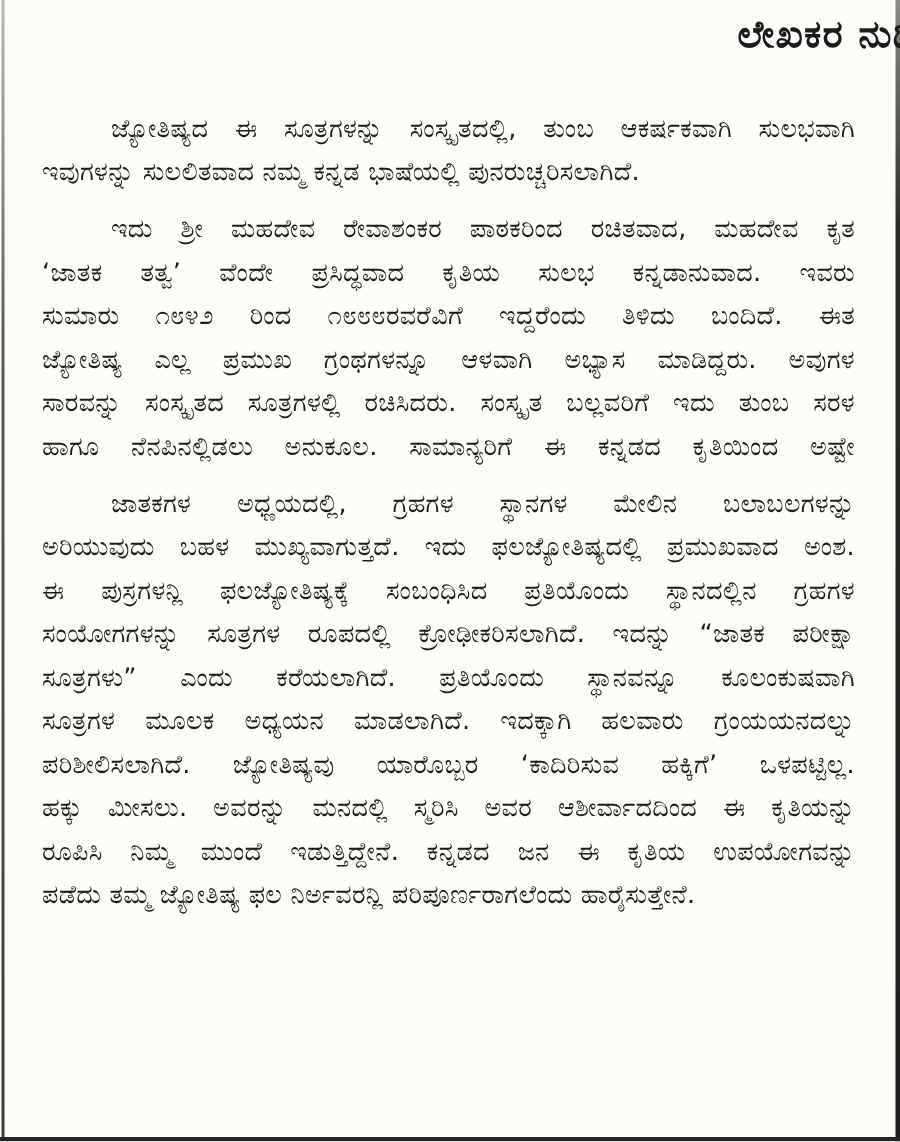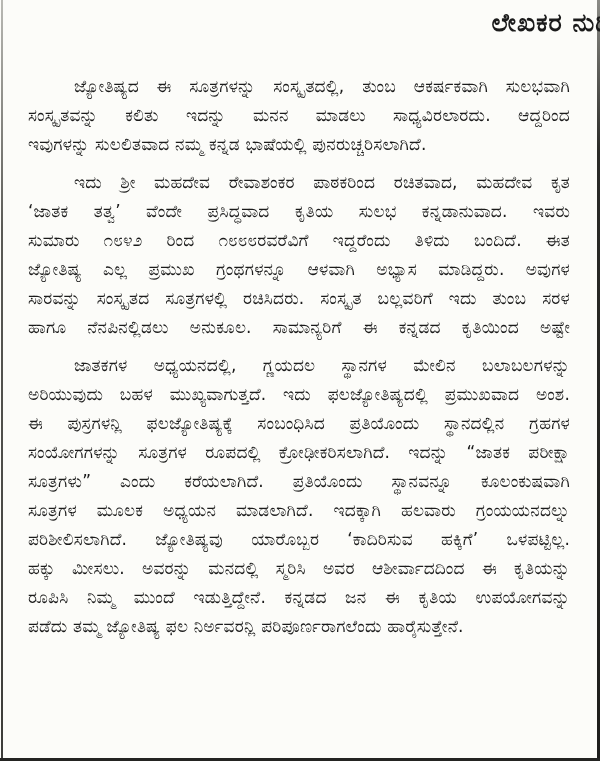--- a/index.html
+++ b/index.html
@@ -64,35 +64,34 @@
   <div class="edge edge-left"></div>
   <div class="edge edge-right"></div>
   <div class="edge edge-bottom"></div>
 
   <div class="title">ಲೇಖಕರ ನುಡಿ</div>
 
   <div class="content">
 
     <div class="para">
       <div class="line first">ಜ್ಯೋತಿಷ್ಯದ ಈ ಸೂತ್ರಗಳನ್ನು ಸಂಸ್ಕೃತದಲ್ಲಿ, ತುಂಬ ಆಕರ್ಷಕವಾಗಿ ಸುಲಭವಾಗಿ</div>
-      <div class="line">ಸಂಸ್ಕೃತವನ್ನು ಕಲಿತು ಇದನ್ನು ಮನನ ಮಾಡಲು ಸಾಧ್ಯವಿರಲಾರದು. ಆದ್ದರಿಂದ</div>
       <div class="line last">ಇವುಗಳನ್ನು ಸುಲಲಿತವಾದ ನಮ್ಮ ಕನ್ನಡ ಭಾಷೆಯಲ್ಲಿ ಪುನರುಚ್ಚರಿಸಲಾಗಿದೆ.</div>
     </div>
 
     <div class="para">
       <div class="line first">ಇದು ಶ್ರೀ ಮಹದೇವ ರೇವಾಶಂಕರ ಪಾಠಕರಿಂದ ರಚಿತವಾದ, ಮಹದೇವ ಕೃತ</div>
       <div class="line">‘ಜಾತಕ ತತ್ವ’ ವೆಂದೇ ಪ್ರಸಿದ್ಧವಾದ ಕೃತಿಯ ಸುಲಭ ಕನ್ನಡಾನುವಾದ. ಇವರು</div>
       <div class="line">ಸುಮಾರು ೧೮೪೨ ರಿಂದ ೧೮೮೮ರವರೆವಿಗೆ ಇದ್ದರೆಂದು ತಿಳಿದು ಬಂದಿದೆ. ಈತ</div>
       <div class="line">ಜ್ಯೋತಿಷ್ಯ ಎಲ್ಲ ಪ್ರಮುಖ ಗ್ರಂಥಗಳನ್ನೂ ಆಳವಾಗಿ ಅಭ್ಯಾಸ ಮಾಡಿದ್ದರು. ಅವುಗಳ</div>
       <div class="line">ಸಾರವನ್ನು ಸಂಸ್ಕೃತದ ಸೂತ್ರಗಳಲ್ಲಿ ರಚಿಸಿದರು. ಸಂಸ್ಕೃತ ಬಲ್ಲವರಿಗೆ ಇದು ತುಂಬ ಸರಳ</div>
       <div class="line">ಹಾಗೂ ನೆನಪಿನಲ್ಲಿಡಲು ಅನುಕೂಲ. ಸಾಮಾನ್ಯರಿಗೆ ಈ ಕನ್ನಡದ ಕೃತಿಯಿಂದ ಅಷ್ಟೇ</div>
     </div>
 
     <div class="para">
-      <div class="line first">ಜಾತಕಗಳ ಅಧ್ಯಯನದಲ್ಲಿ, ಗ್ಣಯದಲ ಸ್ಥಾನಗಳ ಮೇಲಿನ ಬಲಾಬಲಗಳನ್ನು</div>
+      <div class="line first">ಜಾತಕಗಳ ಅಧ್ಣಯದಲ್ಲಿ, ಗ್ರಹಗಳ ಸ್ಥಾನಗಳ ಮೇಲಿನ ಬಲಾಬಲಗಳನ್ನು</div>
       <div class="line">ಅರಿಯುವುದು ಬಹಳ ಮುಖ್ಯವಾಗುತ್ತದೆ. ಇದು ಫಲಜ್ಯೋತಿಷ್ಯದಲ್ಲಿ ಪ್ರಮುಖವಾದ ಅಂಶ.</div>
       <div class="line">ಈ ಪುಸ್ರಗಳನ್ಲಿ ಫಲಜ್ಯೋತಿಷ್ಯಕ್ಕೆ ಸಂಬಂಧಿಸಿದ ಪ್ರತಿಯೊಂದು ಸ್ಥಾನದಲ್ಲಿನ ಗ್ರಹಗಳ</div>
       <div class="line">ಸಂಯೋಗಗಳನ್ನು ಸೂತ್ರಗಳ ರೂಪದಲ್ಲಿ ಕ್ರೋಢೀಕರಿಸಲಾಗಿದೆ. ಇದನ್ನು “ಜಾತಕ ಪರೀಕ್ಷಾ</div>
       <div class="line">ಸೂತ್ರಗಳು” ಎಂದು ಕರೆಯಲಾಗಿದೆ. ಪ್ರತಿಯೊಂದು ಸ್ಥಾನವನ್ನೂ ಕೂಲಂಕುಷವಾಗಿ</div>
       <div class="line">ಸೂತ್ರಗಳ ಮೂಲಕ ಅಧ್ಯಯನ ಮಾಡಲಾಗಿದೆ. ಇದಕ್ಕಾಗಿ ಹಲವಾರು ಗ್ರಂಯಯನದಲ್ನು</div>
       <div class="line">ಪರಿಶೀಲಿಸಲಾಗಿದೆ. ಜ್ಯೋತಿಷ್ಯವು ಯಾರೊಬ್ಬರ ‘ಕಾದಿರಿಸುವ ಹಕ್ಕಿಗೆ’ ಒಳಪಟ್ಟಿಲ್ಲ.</div>
       <div class="line">ಹಕ್ಕು ಮೀಸಲು. ಅವರನ್ನು ಮನದಲ್ಲಿ ಸ್ಮರಿಸಿ ಅವರ ಆಶೀರ್ವಾದದಿಂದ ಈ ಕೃತಿಯನ್ನು</div>
       <div class="line">ರೂಪಿಸಿ ನಿಮ್ಮ ಮುಂದೆ ಇಡುತ್ತಿದ್ದೇನೆ. ಕನ್ನಡದ ಜನ ಈ ಕೃತಿಯ ಉಪಯೋಗವನ್ನು</div>
       <div class="line last">ಪಡೆದು ತಮ್ಮ ಜ್ಯೋತಿಷ್ಯ ಫಲ ನಿರ್ಅವರನ್ಲಿ ಪರಿಪೂರ್ಣರಾಗಲೆಂದು ಹಾರೈಸುತ್ತೇನೆ.</div>
     </div>

